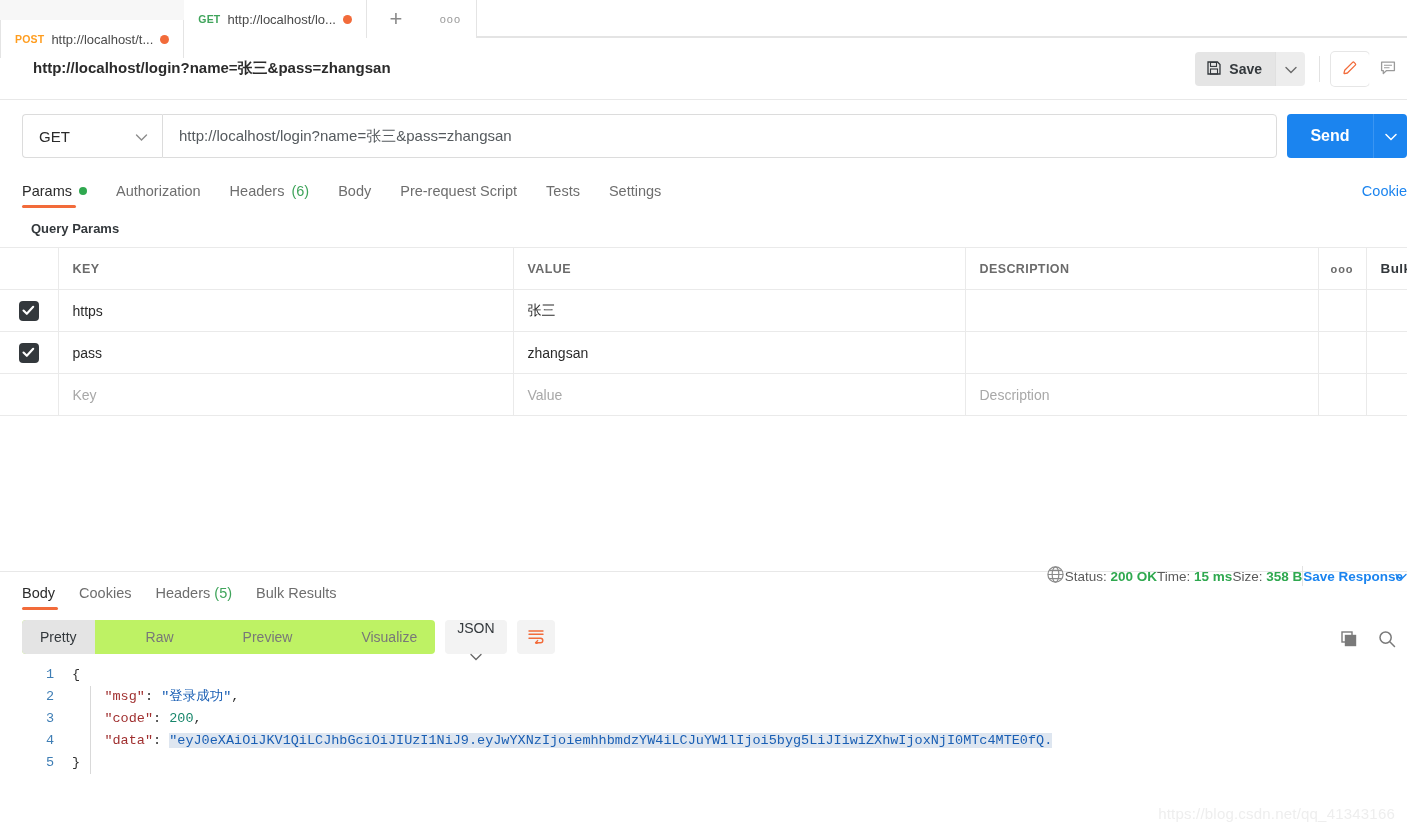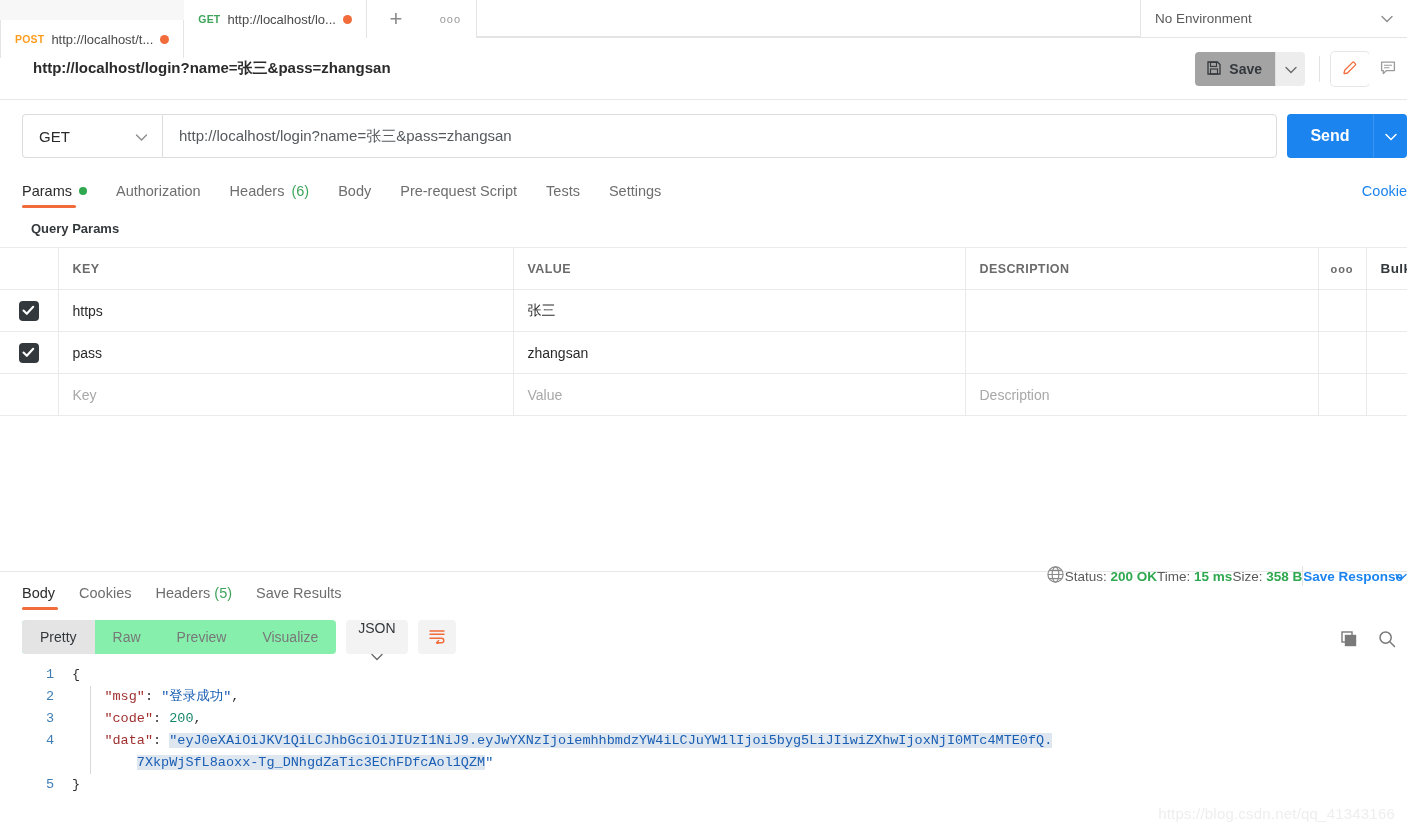--- a/index.html
+++ b/index.html
@@ -109,21 +109,21 @@
     right: 0; top: 0;
     height: 62px;
     display: flex;
     align-items: center;
     gap: 0;
     padding-right: 0;
   }
   .save-group { display: flex; align-items: center; margin-right: 14px; }
   .save-btn {
     display: flex; align-items: center; gap: 7px;
-    background: #a3a3a3;
+    background: #e5e5e5;
     border: none;
     border-radius: 4px 0 0 4px;
     height: 34px;
     padding: 0 13px 0 11px;
     font-size: 14px;
     font-weight: bold;
     color: #33383c;
     cursor: pointer;
     font-family: "Liberation Sans", sans-serif;
   }
@@ -332,24 +332,25 @@
 
   .fmt-row {
     display: flex;
     align-items: center;
     padding: 10px 0 10px 22px;
     gap: 10px;
     position: relative;
   }
   .seg {
     display: flex;
-    background: #86efac;
+    background: #bef264;
     border-radius: 4px;
     overflow: hidden;
     height: 34px;
+    gap: 33px;
   }
   .seg-item {
     padding: 0 18px;
     display: flex; align-items: center;
     font-size: 14px;
     color: #787878;
     cursor: pointer;
   }
   .seg-item.active { background: #e4e4e4; color: #33383c; }
   .json-sel {
@@ -430,28 +431,20 @@
   <div class="req-tab">
     <span class="tab-method m-get">GET</span>
     <span class="tab-url">http://localhost/lo...</span>
     <span class="tab-dot"></span>
   </div>
   <div class="tab-plus">+</div>
   <div class="tab-more">
       <span class="dots3">ooo</span>
     </div>
   <div class="tabstrip-fill"></div>
-  <div class="env-zone">
-    <span class="env-label">No Environment</span>
-    <span class="chev">
-      <svg width="12" height="8" viewBox="0 0 12 8">
-          <path d="M1 1.5 L6 6.5 L11 1.5" stroke="#8d8d8d" stroke-width="1.4" fill="none" stroke-linecap="round"></path>
-        </svg>
-    </span>
-  </div>
 </div>
 
 <div class="title-row">
   <span class="req-title">http://localhost/login?name=张三&amp;pass=zhangsan</span>
   <div class="title-actions">
     <div class="save-group">
       <button class="save-btn">
         <span>
           <svg width="16" height="16" viewBox="0 0 16 16">
               <path d="M2 2h9.5L14 4.5V14H2V2z" fill="none" stroke="#33383c" stroke-width="1.3"></path>
@@ -593,21 +586,21 @@
 <div style="height:155px"></div>
 
 <div class="resp-sep"></div>
 <div class="resp-tabs-row">
   <div class="rsp-tab active">Body</div>
   <div class="rsp-tab">Cookies</div>
   <div class="rsp-tab">
     <span>Headers</span>
     <span class="cnt">(5)</span>
   </div>
-  <div class="rsp-tab">Save Results</div>
+  <div class="rsp-tab">Bulk Results</div>
 
   <div class="status-area">
     <span>
       <svg width="19" height="19" viewBox="0 0 19 19">
           <circle cx="9.5" cy="9.5" r="7.6" fill="none" stroke="#8a8a8a" stroke-width="1.2"></circle>
           <ellipse cx="9.5" cy="9.5" rx="3.3" ry="7.6" fill="none" stroke="#8a8a8a" stroke-width="1.2"></ellipse>
           <path d="M2 9.5h15M3.3 5.4h12.4M3.3 13.6h12.4" stroke="#8a8a8a" stroke-width="1.1"></path>
         </svg>
     </span>
     <span>
@@ -684,22 +677,18 @@
     </div>
     <div class="code-line">
       <span class="ln">3</span>
       <span class="ctext"><span class="k-pun">    </span><span class="k-key">"code"</span><span class="k-pun">: </span><span class="k-num">200</span><span class="k-pun">,</span></span>
     </div>
     <div class="code-line">
       <span class="ln">4</span>
       <span class="ctext"><span class="k-pun">    </span><span class="k-key">"data"</span><span class="k-pun">: </span><span class="k-str sel">"eyJ0eXAiOiJKV1QiLCJhbGciOiJIUzI1NiJ9.eyJwYXNzIjoiemhhbmdzYW4iLCJuYW1lIjoi5byg5LiJIiwiZXhwIjoxNjI0MTc4MTE0fQ.</span></span>
     </div>
     <div class="code-line">
-      <span class="ln"></span>
-      <span class="ctext"><span class="k-pun">        </span><span class="k-str sel">7XkpWjSfL8aoxx-Tg_DNhgdZaTic3EChFDfcAol1QZM</span><span class="k-str">"</span></span>
-    </div>
-    <div class="code-line">
       <span class="ln">5</span>
       <span class="ctext"><span class="k-pun">}</span></span>
     </div>
   </div>
 
 <div class="watermark">https://blog.csdn.net/qq_41343166</div>
 
 </body></html>

